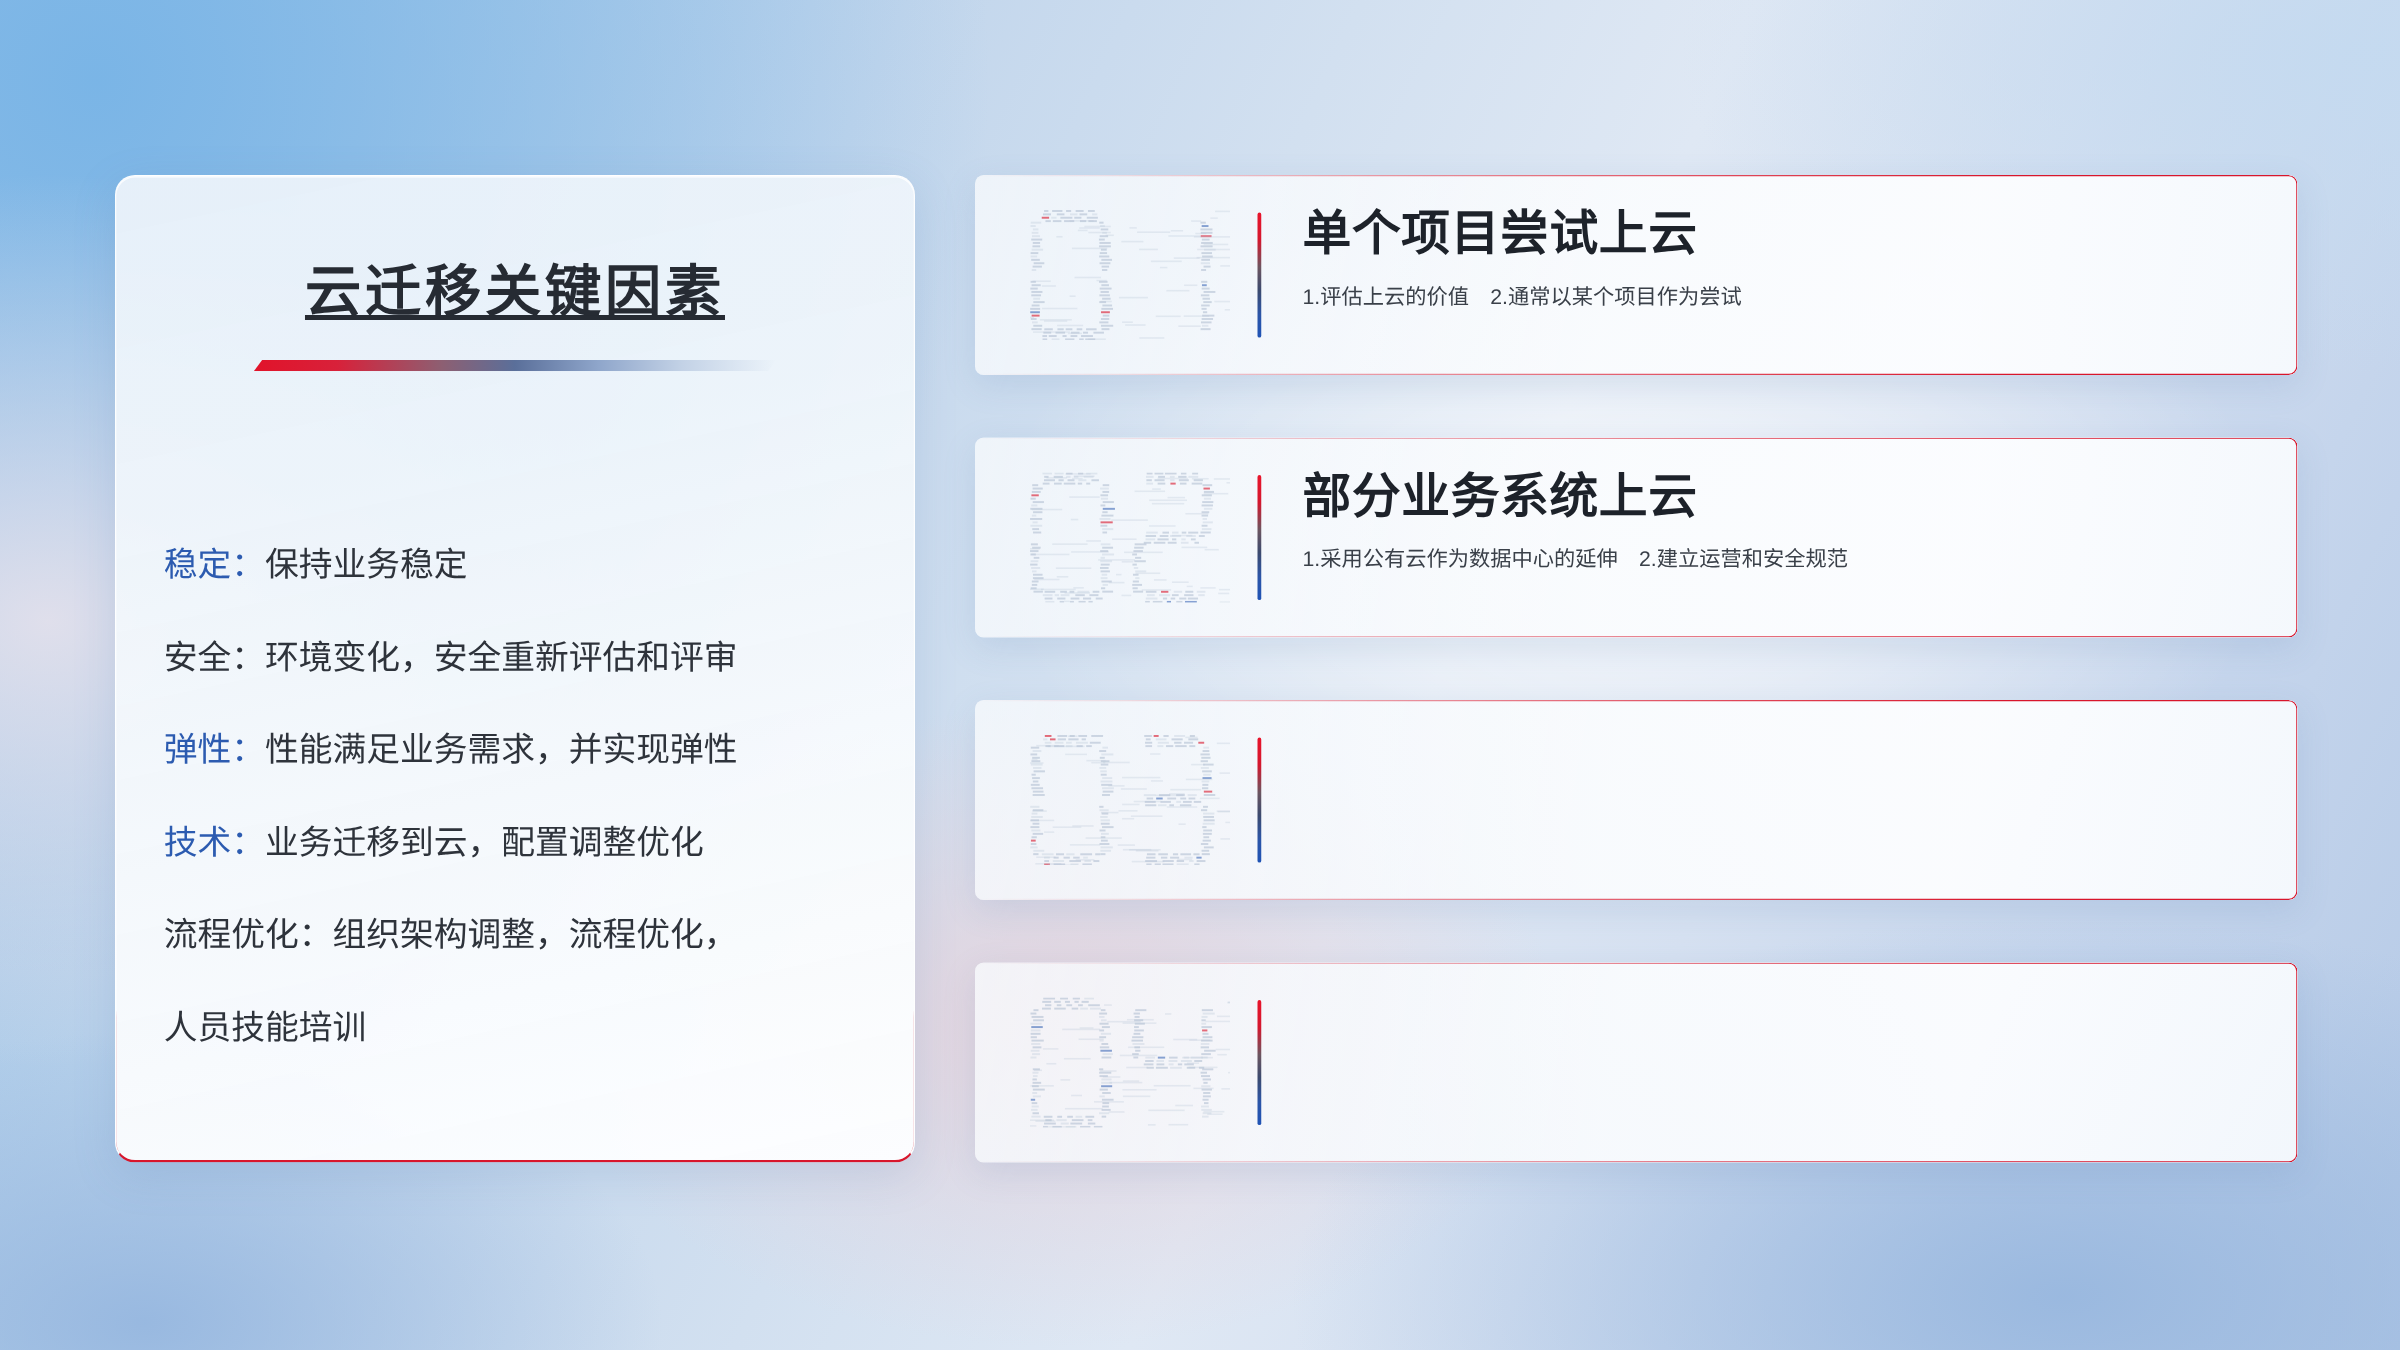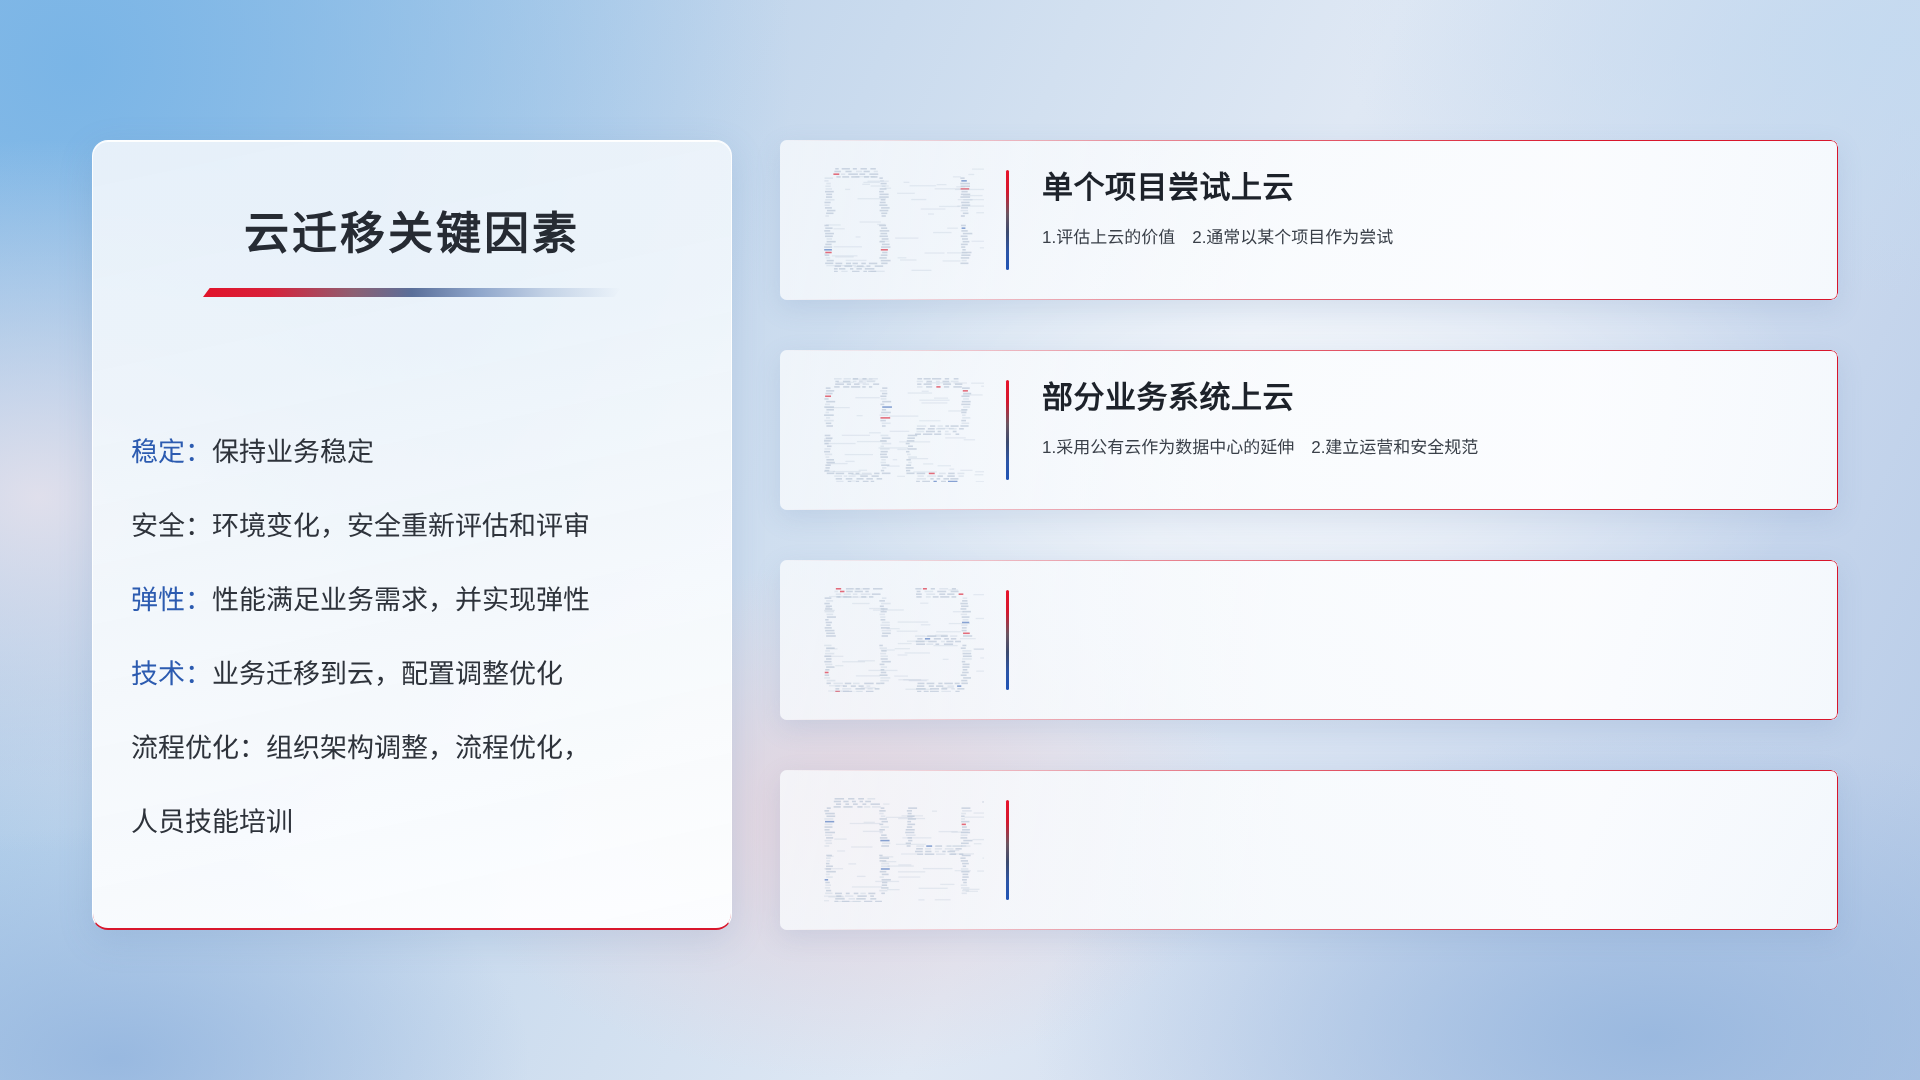--- a/index.html
+++ b/index.html
@@ -79,20 +79,21 @@
     pointer-events:none;
   }
 
   #panel-title {
     margin:56px 0 0 0;
     text-align:center;
     font-size:45px;
     font-weight:700;
     letter-spacing:3px;
     color:#262b33;
+    text-decoration:underline;
   }
   #title-rule {
     margin:26px auto 0;
     width:418px; height:9px;
     background:linear-gradient(90deg,
         #e1132a 0%,
         #d8213a 16%,
         #8d5f72 36%,
         #5a6f9a 50%,
         #8fa6cb 66%,
@@ -170,21 +171,21 @@
     left:226px; top:30px;
     width:3px; height:100px;
     background:linear-gradient(180deg,
         #e8142b 0%, #d4172e 22%, #6b5560 44%,
         #3c4a6e 62%, #2b55a8 82%, #1f53b5 100%);
     border-radius:2px;
   }
 
   .card-body { position:absolute; left:262px; top:26px; right:40px; }
   .card-title {
-    font-size:31px;
+    font-size:39px;
     font-weight:700;
     color:#1d222a;
     letter-spacing:.5px;
     line-height:44px;
     white-space:nowrap;
   }
   .card-desc {
     margin-top:14px;
     font-size:17px;
     color:#3a4049;

